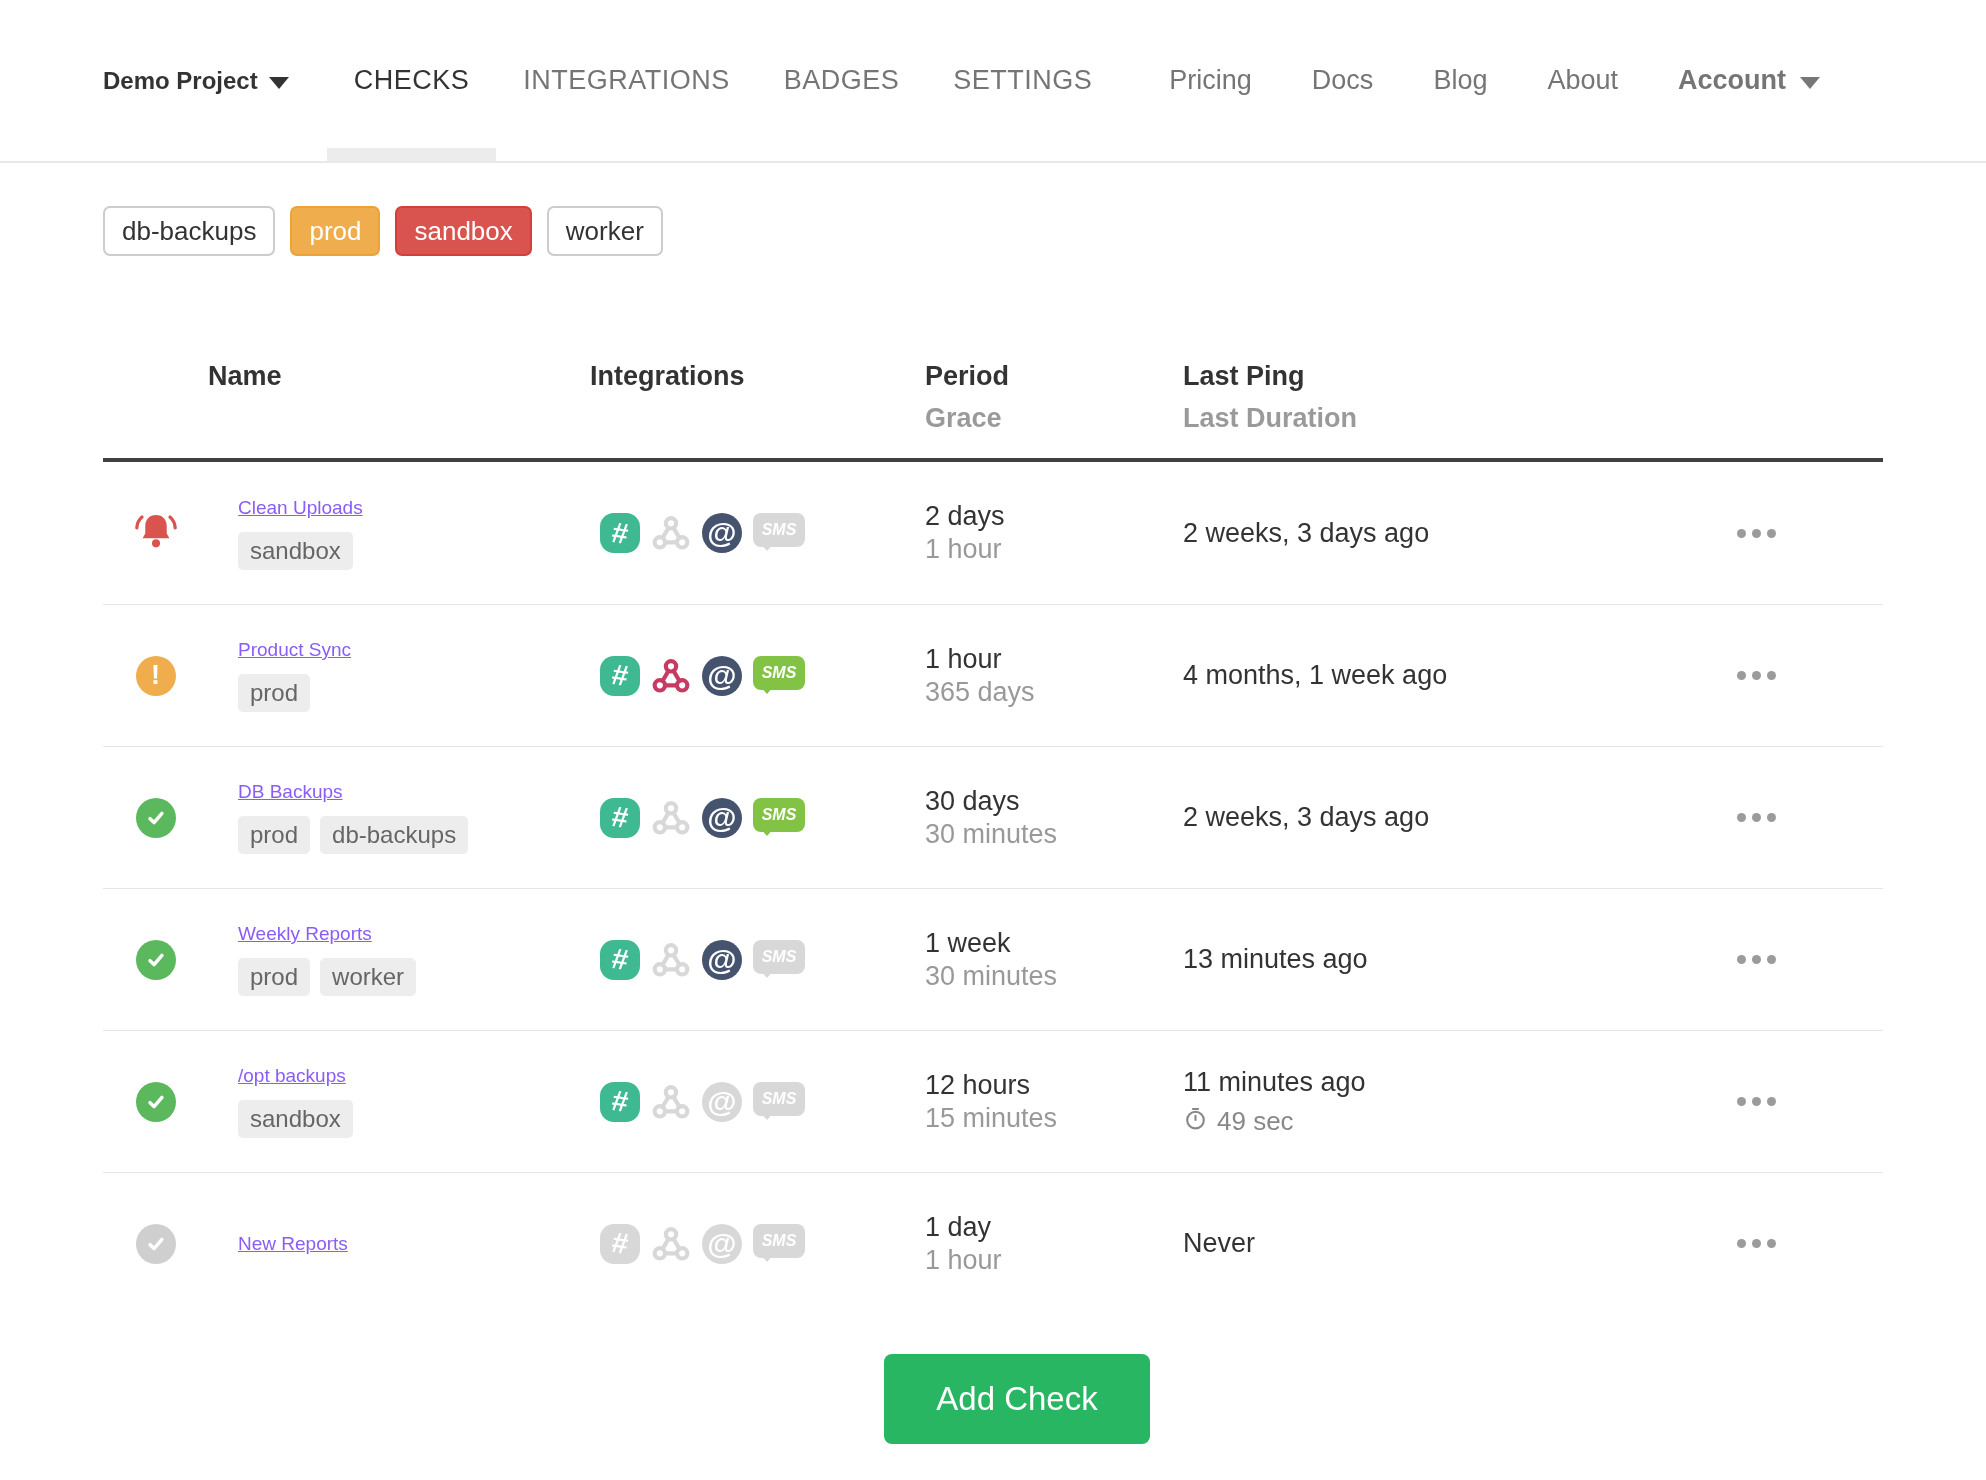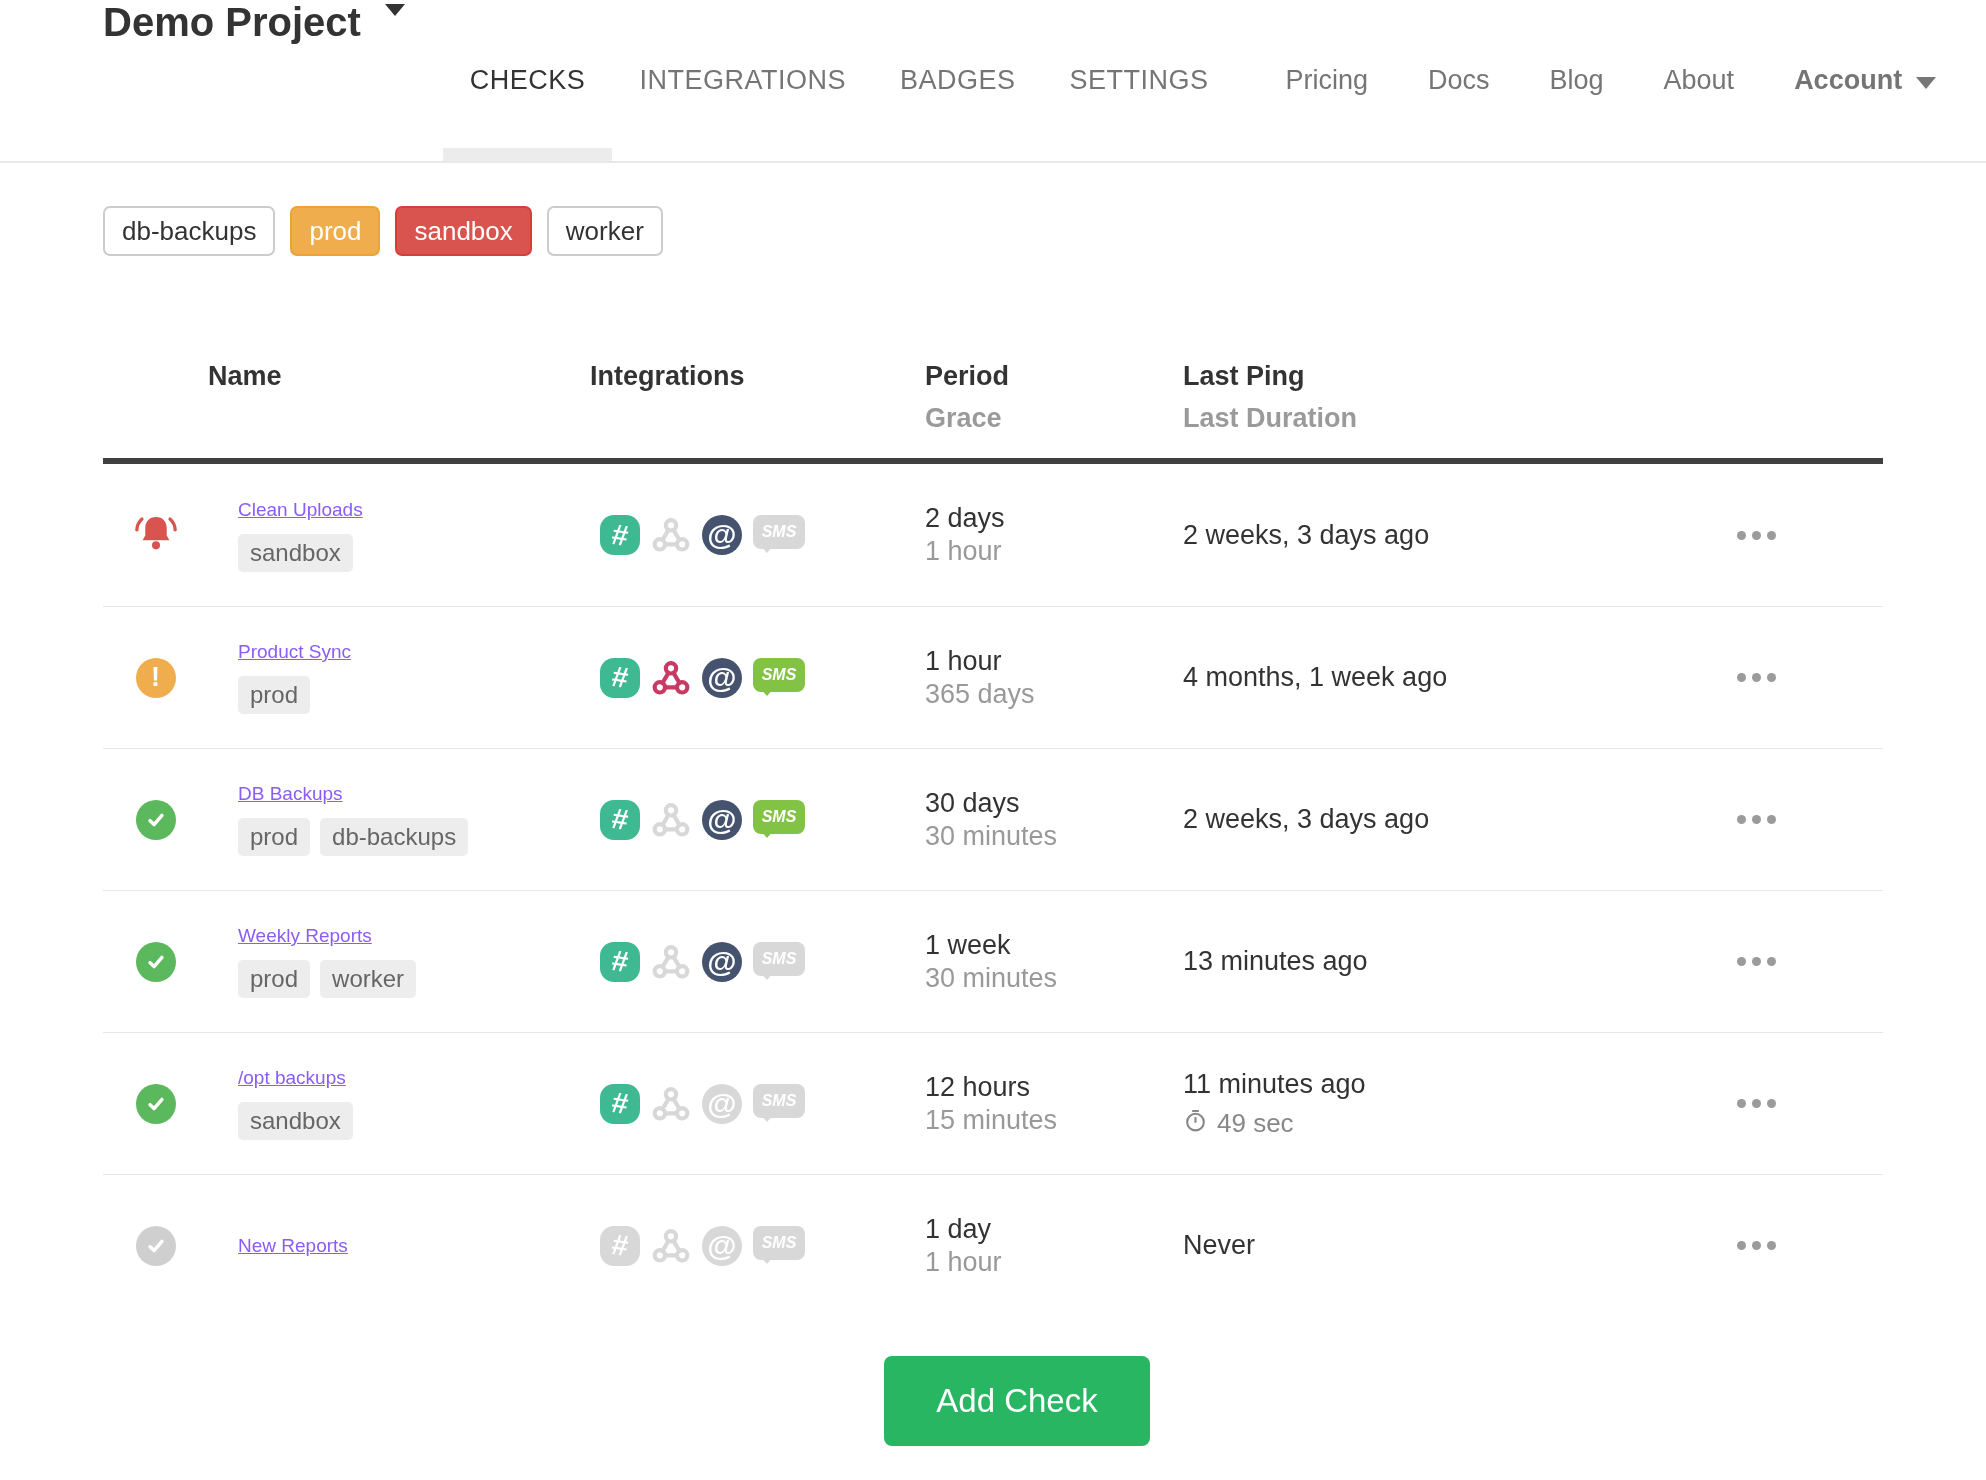--- a/index.html
+++ b/index.html
@@ -8,22 +8,22 @@
     width: 1986px; height: 1480px; position: relative; overflow: hidden;
     font-family: "Liberation Sans", sans-serif; color: #333;
   }
 
   
   header {
     height: 163px; border-bottom: 2px solid #e8e8e8;
     display: flex; align-items: stretch; padding-left: 103px; position: relative;
   }
   .project {
-    display: flex; gap: 24px; cursor: pointer;
-    font-size: 40px; font-weight: 700; color: #333;
+    display: flex; align-items: center; gap: 11px; cursor: pointer;
+    font-size: 24px; font-weight: 700; color: #333;
   }
   .caret-dark, .caret-gray {
     width: 0; height: 0;
     border-left: 10px solid transparent; border-right: 10px solid transparent;
     border-top: 12px solid #333; margin-top: 4px;
   }
   .caret-gray { border-top-color: #777; }
   .tabs { display: flex; margin-left: 38px; align-items: stretch; }
   .tab {
     font-size: 27px; color: #757575; letter-spacing: .5px;
@@ -57,21 +57,21 @@
     font-family: "Liberation Sans", sans-serif;
   }
   .filter-input::placeholder { color: #979797; }
 
   
   .table { margin: 0 103px; }
   .thead, .trow {
     display: grid;
     grid-template-columns: 105px 360px 325px 255px 1fr 150px;
   }
-  .thead { padding-top: 105px; border-bottom: 6px solid #404040; }
+  .thead { padding-top: 105px; border-bottom: 4px solid #404040; }
   .th { font-size: 27px; font-weight: 700; color: #333; padding-bottom: 24px; }
   .th .sub { color: #9a9a9a; margin-top: 11px; }
   .th.integrations { padding-left: 22px; }
   .th.period { padding-left: 32px; }
   .th.ping { padding-left: 35px; }
 
   .trow { height: 142px; align-items: center; }
   .trow + .trow { border-top: 1px solid #e6e6e6; }
 
   .c-status { justify-self: center; display: flex; align-items: center; }

